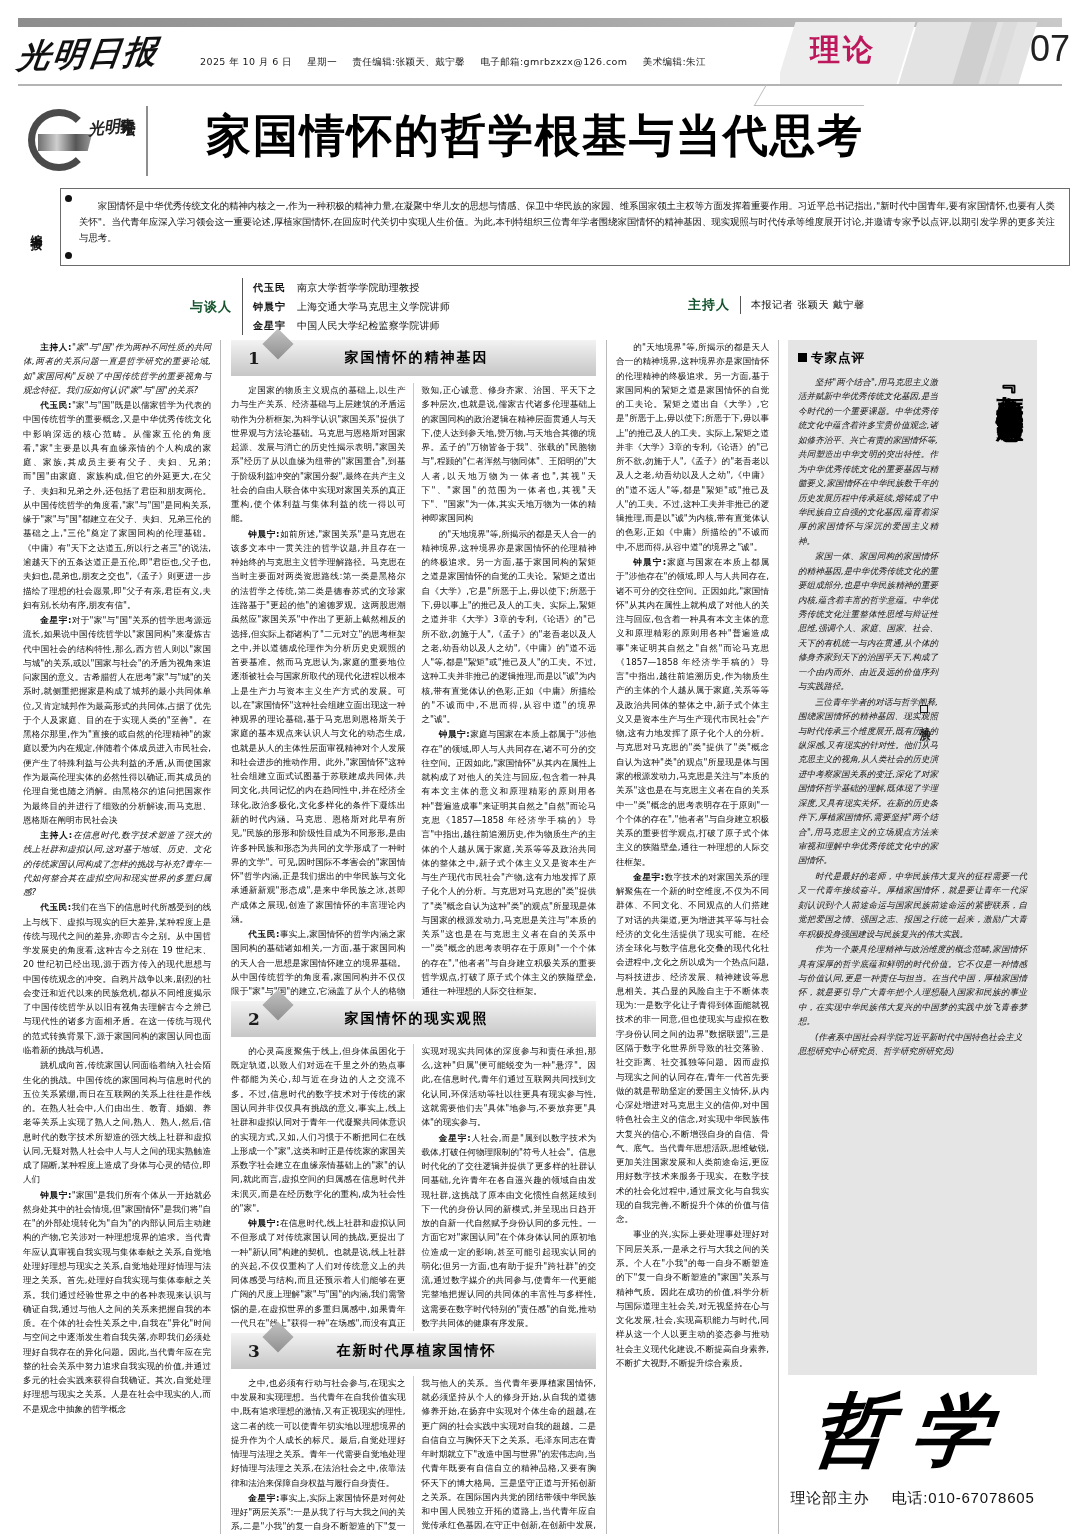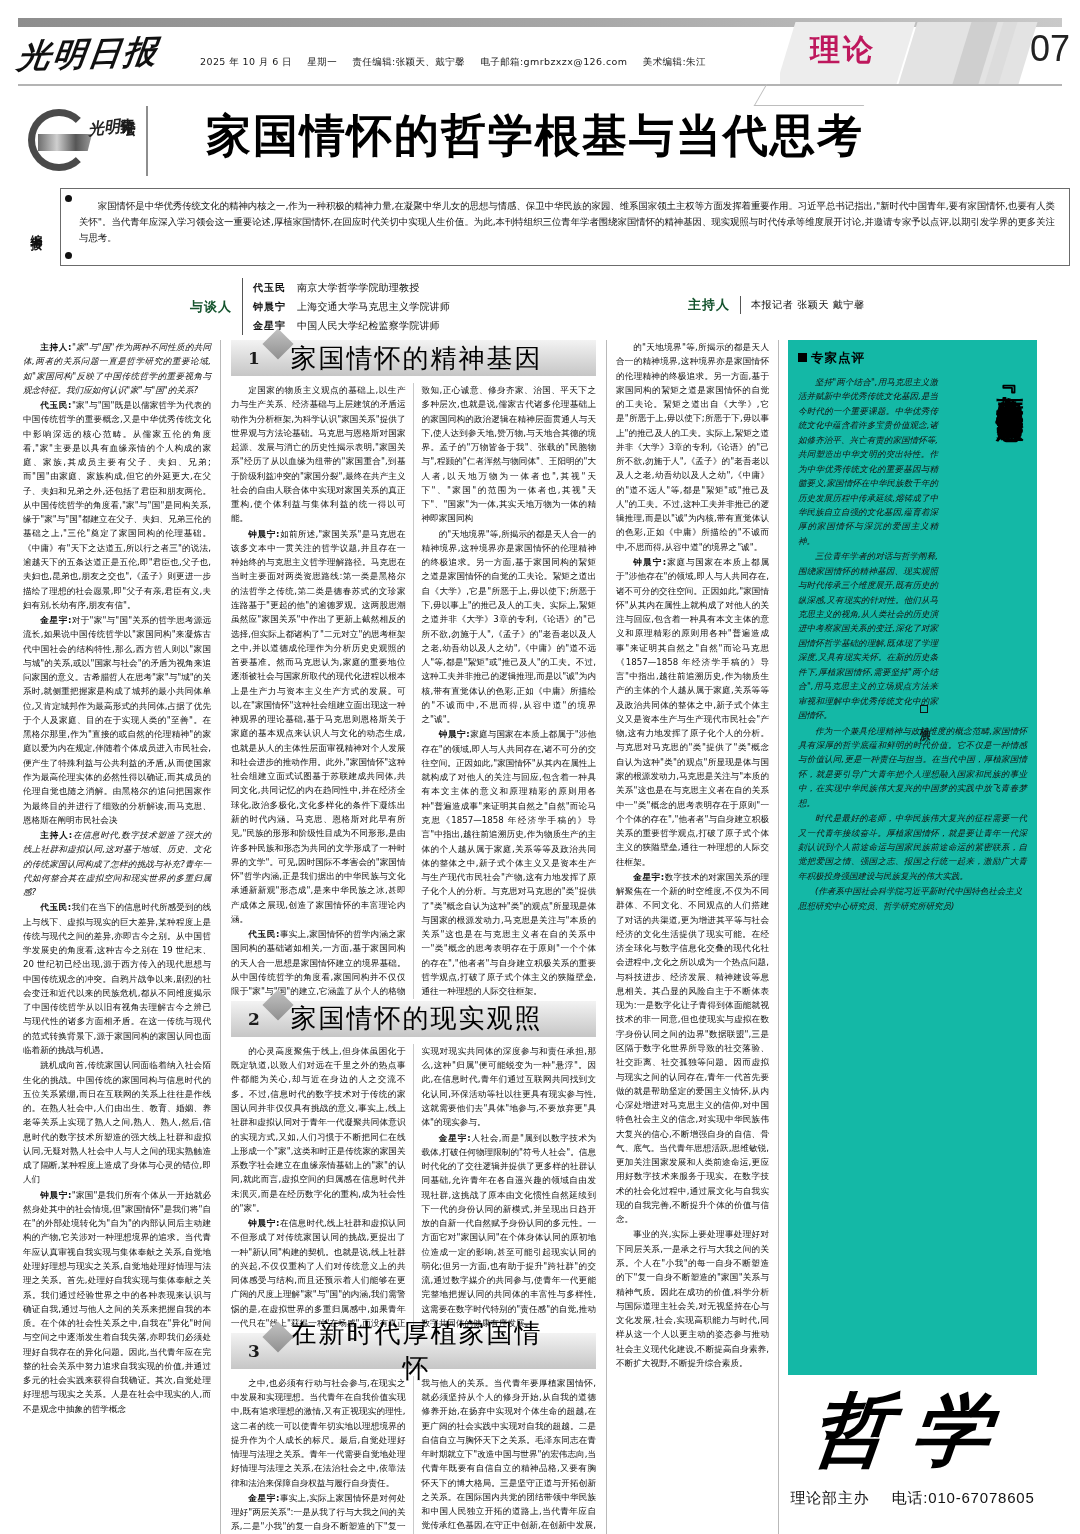--- a/index.html
+++ b/index.html
@@ -165,29 +165,29 @@
     font-size:17px; font-weight:700; color:#1b1b1b;
   }
   .sec-diamond {
     position:absolute; left:36px; top:-7px; width:22px; height:22px;
     background: linear-gradient(135deg,#c3c3c3,#8f8f8f);
     transform: rotate(45deg);
   }
   .sec-title {
     flex:1; text-align:center; padding-right:40px;
     font-family:"DejaVu Serif","Liberation Serif",serif;
-    font-size:26px; font-weight:400; letter-spacing:2px; color:#000;
+    font-size:14px; font-weight:700; letter-spacing:2px; color:#000;
   }
   .sec-head.top { margin-top:0; }
 
   .twocol { column-count:2; column-gap:16px; column-rule:1px solid #c9c9c9; }
 
   
   .expert {
-    position:relative; background:#14b8a6; padding:10px 10px 12px 10px; min-height:1035px;
+    position:relative; background:#e5e5e5; padding:10px 10px 12px 10px; min-height:1035px;
   }
   .expert-head {
     font-size:12.5px; font-weight:700; letter-spacing:1px; color:#000; margin-bottom:8px;
   }
   .expert-head .sq {
     display:inline-block; width:9px; height:9px; background:#000; margin-right:4px;
   }
   .expert-inner { position:relative; }
   .expert-vtitle {
     position:absolute; right:2px; top:0; width:86px;
@@ -366,23 +366,24 @@
         </div>
 
         <div class="expert-inner">
           <div class="expert-vtitle">在『两个结合』中把握家国情怀的哲学意蕴</div>
           <div class="expert-author">
             <span class="box"></span><span>杨洪源</span>
           </div>
 
           <div class="expert-txt">
             <p class="flow">坚持"两个结合",用马克思主义激活并赋新中华优秀传统文化基因,是当今时代的一个重要课题。中华优秀传统文化中蕴含着许多宝贵价值观念,诸如修齐治平、兴亡有责的家国情怀等,共同塑造出中华文明的突出特性。作为中华优秀传统文化的重要基因与精髓要义,家国情怀在中华民族数千年的历史发展历程中传承延续,熔铸成了中华民族自立自强的文化基因,蕴育着深厚的家国情怀与深沉的爱国主义精神。</p>
+            <p class="flow">家国一体、家国同构的家国情怀的精神基因,是中华优秀传统文化的重要组成部分,也是中华民族精神的重要内核,蕴含着丰富的哲学意蕴。中华优秀传统文化注重整体性思维与辩证性思维,强调个人、家庭、国家、社会、天下的有机统一与内在贯通,从个体的修身齐家到天下的治国平天下,构成了一个由内而外、由近及远的价值序列与实践路径。</p>
             <p class="flow">三位青年学者的对话与哲学阐释,围绕家国情怀的精神基因、现实观照与时代传承三个维度展开,既有历史的纵深感,又有现实的针对性。他们从马克思主义的视角,从人类社会的历史演进中考察家国关系的变迁,深化了对家国情怀哲学基础的理解,既体现了学理深度,又具有现实关怀。在新的历史条件下,厚植家国情怀,需要坚持"两个结合",用马克思主义的立场观点方法来审视和理解中华优秀传统文化中的家国情怀。</p>
+            <p class="full">时代是最好的老师，中华民族伟大复兴的征程需要一代又一代青年接续奋斗。厚植家国情怀，就是要让青年一代深刻认识到个人前途命运与国家民族前途命运的紧密联系，自觉把爱国之情、强国之志、报国之行统一起来，激励广大青年积极投身强国建设与民族复兴的伟大实践。</p>
             <p class="full">作为一个兼具伦理精神与政治维度的概念范畴,家国情怀具有深厚的哲学底蕴和鲜明的时代价值。它不仅是一种情感与价值认同,更是一种责任与担当。在当代中国，厚植家国情怀，就是要引导广大青年把个人理想融入国家和民族的事业中，在实现中华民族伟大复兴的中国梦的实践中放飞青春梦想。</p>
-            <p class="full">时代是最好的老师，中华民族伟大复兴的征程需要一代又一代青年接续奋斗。厚植家国情怀，就是要让青年一代深刻认识到个人前途命运与国家民族前途命运的紧密联系，自觉把爱国之情、强国之志、报国之行统一起来，激励广大青年积极投身强国建设与民族复兴的伟大实践。</p>
             <p class="full expert-sign">(作者系中国社会科学院习近平新时代中国特色社会主义思想研究中心研究员、哲学研究所研究员)</p>
           </div>
         </div>
       </div>
 
       <div class="philo">
         <div class="philo-mark">哲学</div>
         <div class="philo-sub">
           <span>理论部主办</span>
           &nbsp;&nbsp;

